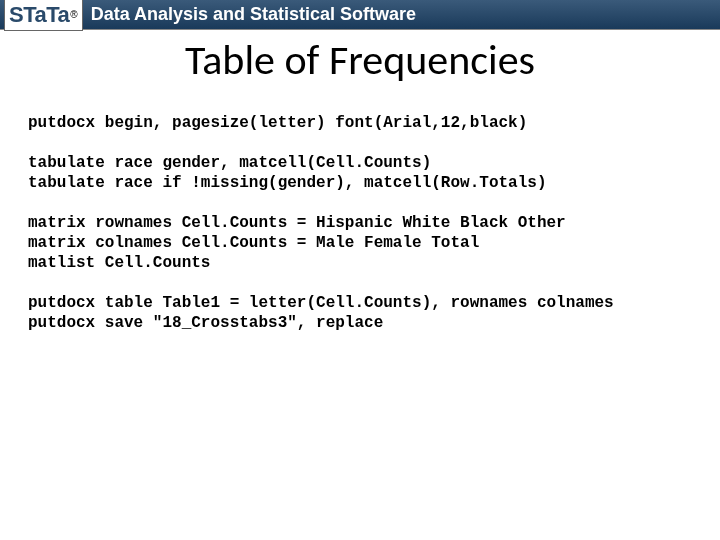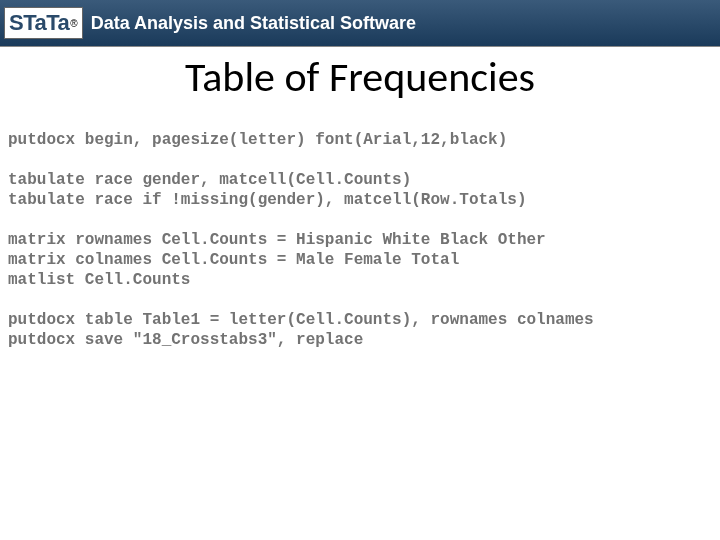--- a/index.html
+++ b/index.html
@@ -9,21 +9,21 @@
     }
     body {
       width: 720px;
       height: 540px;
       background: #ffffff;
       font-family: Arial, sans-serif;
       overflow: hidden;
     }
     .header {
       width: 100%;
-      height: 47px;
+      height: 30px;
       background: linear-gradient(to bottom, #3a5a7a 0%, #2a4a6a 50%, #1a3a5a 100%);
       display: flex;
       align-items: center;
       border-bottom: 1px solid #888;
     }
     .logo-box {
       background: #ffffff;
       padding: 2px 4px;
       margin-left: 4px;
       border: 1px solid #666;
@@ -55,22 +55,22 @@
       color: #000000;
       text-align: center;
       margin-top: 4px;
       margin-bottom: 28px;
       font-weight: normal;
     }
     .code-block {
       font-family: "Courier New", Courier, monospace;
       font-size: 16px;
       font-weight: bold;
-      color: #737373;
-      padding-left: 8px;
+      color: #000000;
+      padding-left: 28px;
       padding-right: 20px;
       line-height: 1.25;
     }
     .code-group {
       margin-bottom: 20px;
     }
     .code-line {
       white-space: pre;
     }
   </style>

